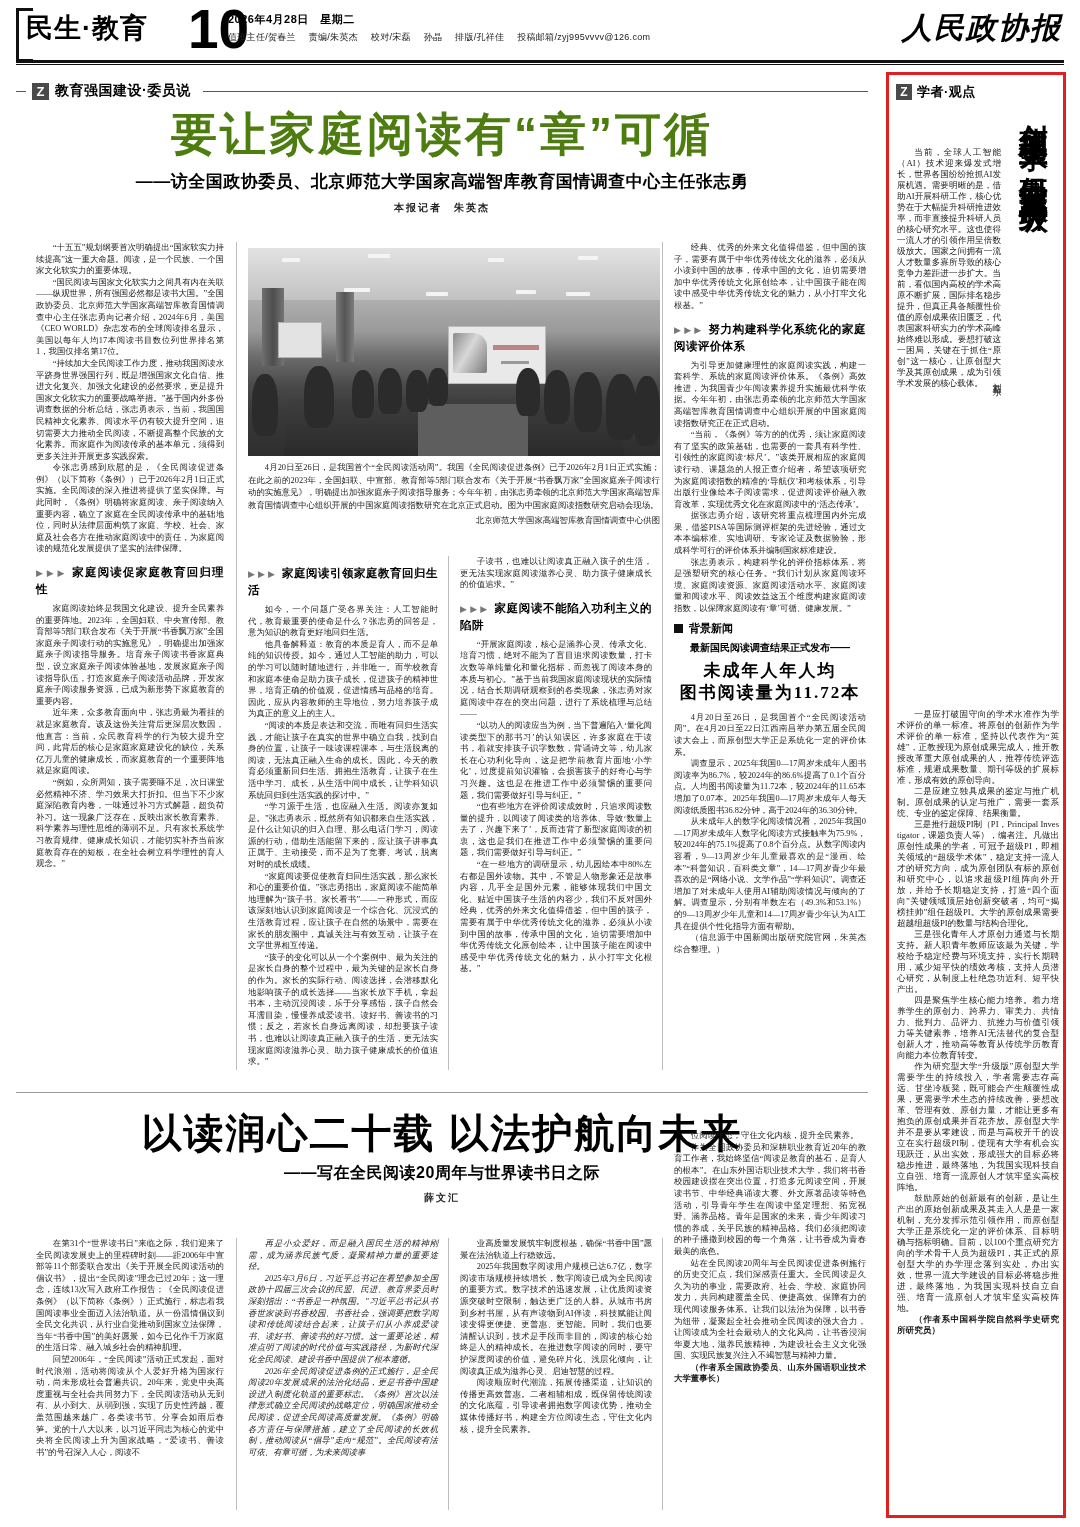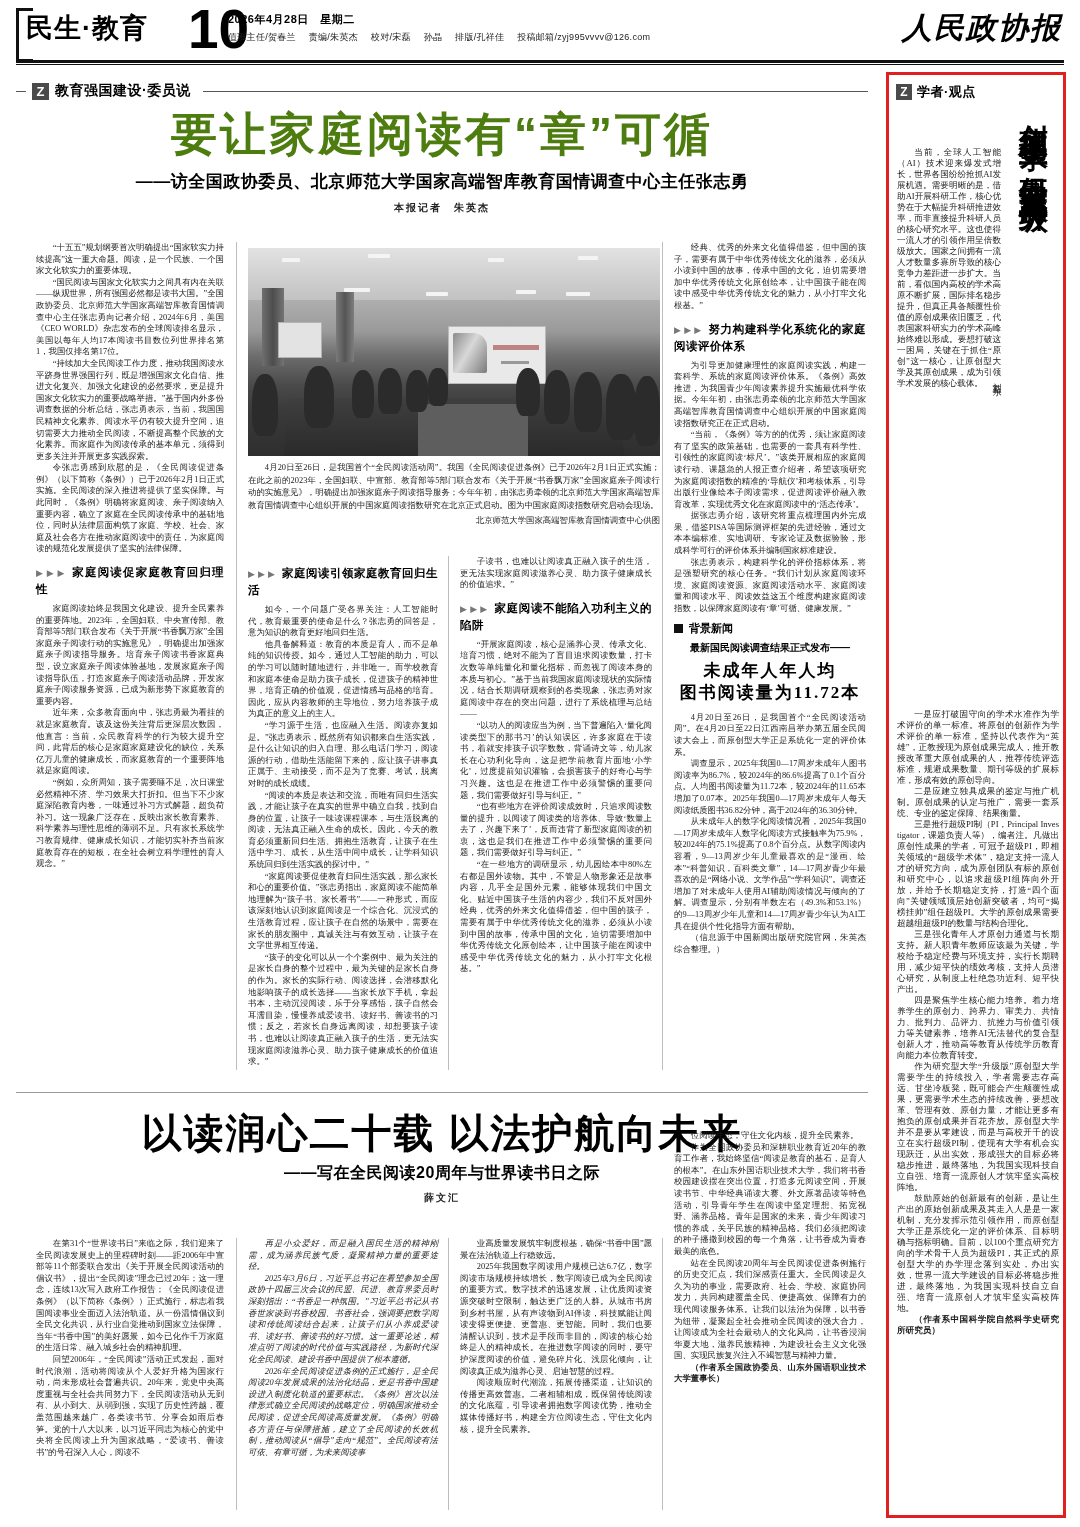--- a/index.html
+++ b/index.html
@@ -290,22 +290,22 @@
     <p>家庭阅读始终是我国文化建设、提升全民素养的重要阵地。2023年，全国妇联、中央宣传部、教育部等5部门联合发布《关于开展“书香飘万家”全国家庭亲子阅读行动的实施意见》，明确提出加强家庭亲子阅读指导服务。培育亲子阅读书香家庭典型，设立家庭亲子阅读体验基地，发展家庭亲子阅读指导队伍，打造家庭亲子阅读活动品牌，开发家庭亲子阅读服务资源，已成为新形势下家庭教育的重要内容。</p>
     <p>近年来，众多教育面向中，张志勇最为看挂的就是家庭教育。该及这份关注背后更深层次数因，他直言：当前，众民教育科学的行为较大提升空间，此背后的核心是家庭家庭建设化的缺位，关系亿万儿童的健康成长，而家庭教育的一个重要阵地就是家庭阅读。</p>
     <p>“例如，众所周知，孩子需要睡不足，次日课堂必然精神不济、学习效果大打折扣。但当下不少家庭深陷教育内卷，一味通过补习方式解题，超负荷补习。这一现象广泛存在，反映出家长教育素养、科学素养与理性思维的薄弱不足。只有家长系统学习教育规律、健康成长知识，才能切实补齐当前家庭教育存在的短板，在全社会树立科学理性的育人观念。”</p>
   </div>
   <div class="colrule" style="left:236px;top:242px;height:828px;"></div>
 
   <div class="col" style="position:absolute;left:248px;top:556px;width:190px;height:514px;">
     <div class="subhead"><span class="tri">▶▶▶</span><span>家庭阅读引领家庭教育回归生活</span></div>
     <p>如今，一个问题广受各界关注：人工智能时代，教育最重要的使命是什么？张志勇的回答是，意为知识的教育更好地回归生活。</p>
     <p>他具备解释道：教育的本质是育人，而不是单纯的知识传授。如今，通过人工智能的助力，可以的学习可以随时随地进行，并非唯一。而学校教育和家庭本使命是助力孩子成长，促进孩子的精神世界，培育正确的价值观，促进情感与品格的培育。因此，应从内容教师的主导地位，努力培养孩子成为真正的意义上的主人。</p>
+    <p>“阅读的本质是表达和交流，而唯有回归生活实践，才能让孩子在真实的世界中确立自我，找到自身的位置，让孩子一味读课程课本，与生活脱离的阅读，无法真正融入生命的成长。因此，今天的教育必须重新回归生活、拥抱生活教育，让孩子在生活中学习、成长，从生活中间中成长，让学科知识系统回归到生活实践的探讨中。”</p>
     <p>“学习源于生活，也应融入生活。阅读亦复如是。”张志勇表示，既然所有知识都来自生活实践，是什么让知识的归入自理、那么电话门学习，阅读源的行动，借助生活能留下来的，应让孩子讲事真正属于、主动接受，而不是为了竞赛、考试，脱离对时的成长成绩。</p>
-    <p>“阅读的本质是表达和交流，而唯有回归生活实践，才能让孩子在真实的世界中确立自我，找到自身的位置，让孩子一味读课程课本，与生活脱离的阅读，无法真正融入生命的成长。因此，今天的教育必须重新回归生活、拥抱生活教育，让孩子在生活中学习、成长，从生活中间中成长，让学科知识系统回归到生活实践的探讨中。”</p>
     <p>“家庭阅读要促使教育归回生活实践，那么家长和心的重要价值。”张志勇指出，家庭阅读不能简单地理解为“孩子书、家长看书”——一种形式，而应该深刻地认识到家庭阅读是一个综合化、沉浸式的生活教育过程，应让孩子在自然的场景中，需要在家长的朋友圈中，真诚关注与有效互动，让孩子在文字世界相互传递。</p>
     <p>“孩子的变化可以从一个个案例中、最为关注的是家长自身的整个过程中，最为关键的是家长自身的作为。家长的实际行动、阅读选择，会潜移默化地影响孩子的成长选择——当家长放下手机，拿起书本，主动沉浸阅读，乐于分享感悟，孩子自然会耳濡目染，慢慢养成爱读书、读好书、善读书的习惯；反之，若家长自身远离阅读，却想要孩子读书，也难以让阅读真正融入孩子的生活，更无法实现家庭阅读滋养心灵、助力孩子健康成长的价值追求。”</p>
   </div>
   <div class="colrule" style="left:448px;top:556px;height:514px;"></div>
 
   <div class="col" style="position:absolute;left:460px;top:556px;width:192px;height:514px;">
 
     <p>子读书，也难以让阅读真正融入孩子的生活，更无法实现家庭阅读滋养心灵、助力孩子健康成长的价值追求。”</p>
     <div class="subhead"><span class="tri">▶▶▶</span><span>家庭阅读不能陷入功利主义的陷阱</span></div>
     <p>“开展家庭阅读，核心是涵养心灵、传承文化、培育习惯，绝对不能为了盲目追求阅读数量，打卡次数等单纯量化和量化指标，而忽视了阅读本身的本质与初心。”基于当前我国家庭阅读现状的实际情况，结合长期调研观察到的各类现象，张志勇对家庭阅读中存在的突出问题，进行了系统梳理与总结——</p>

